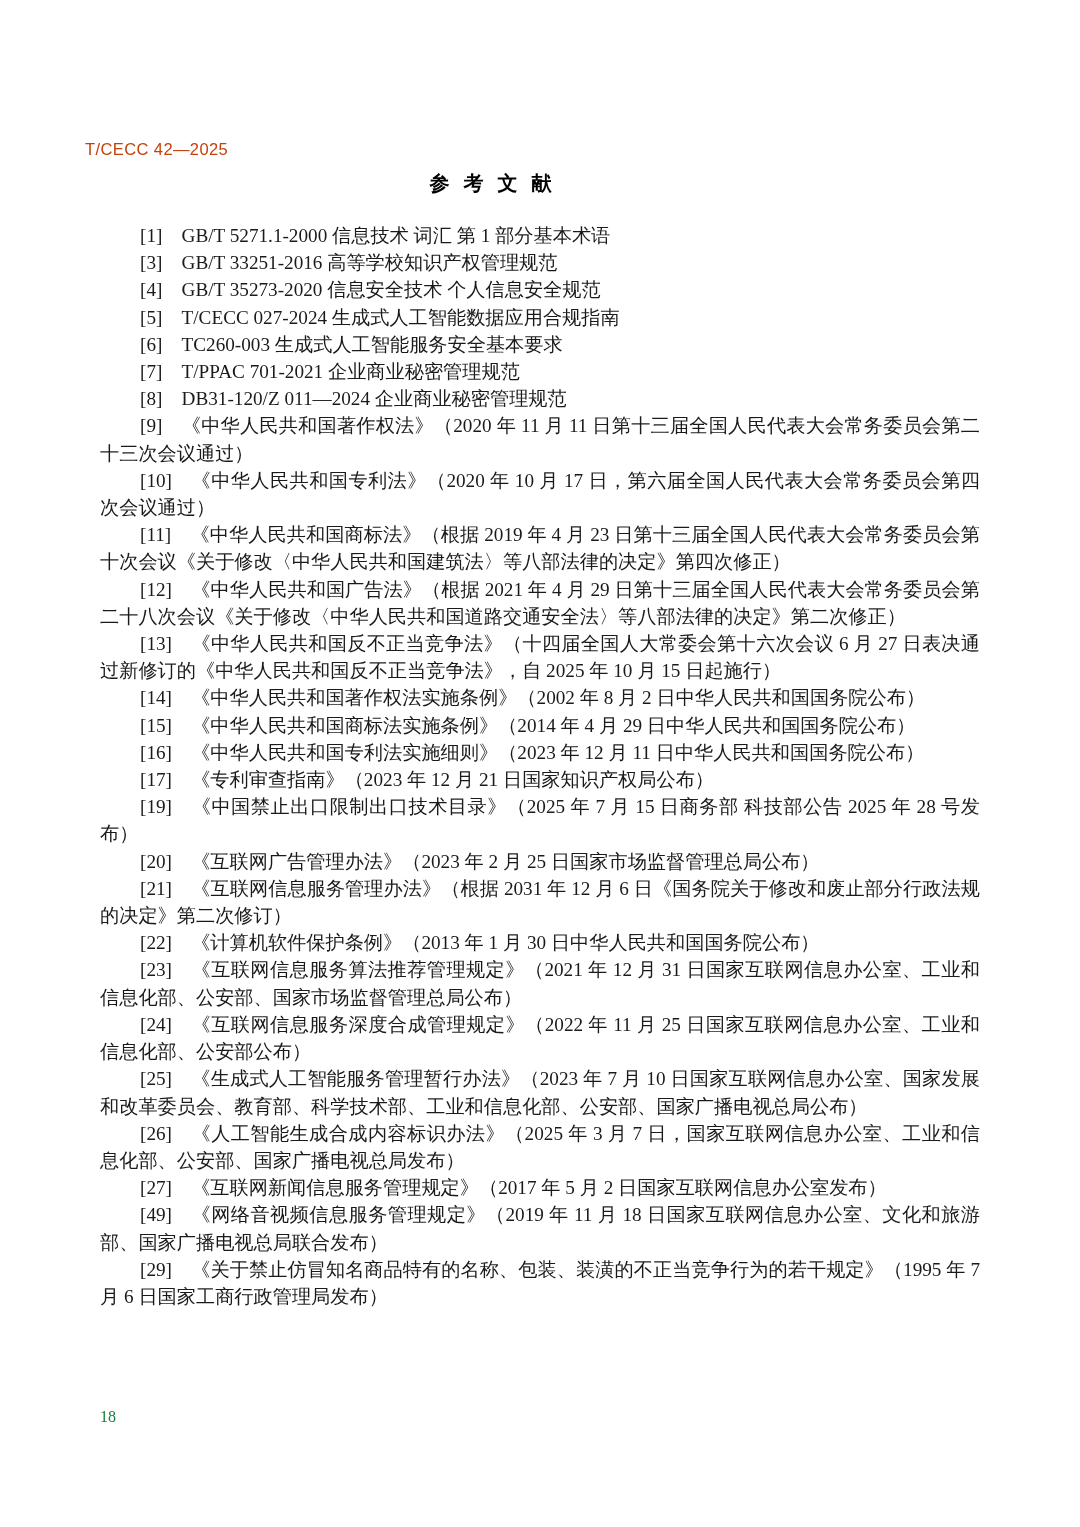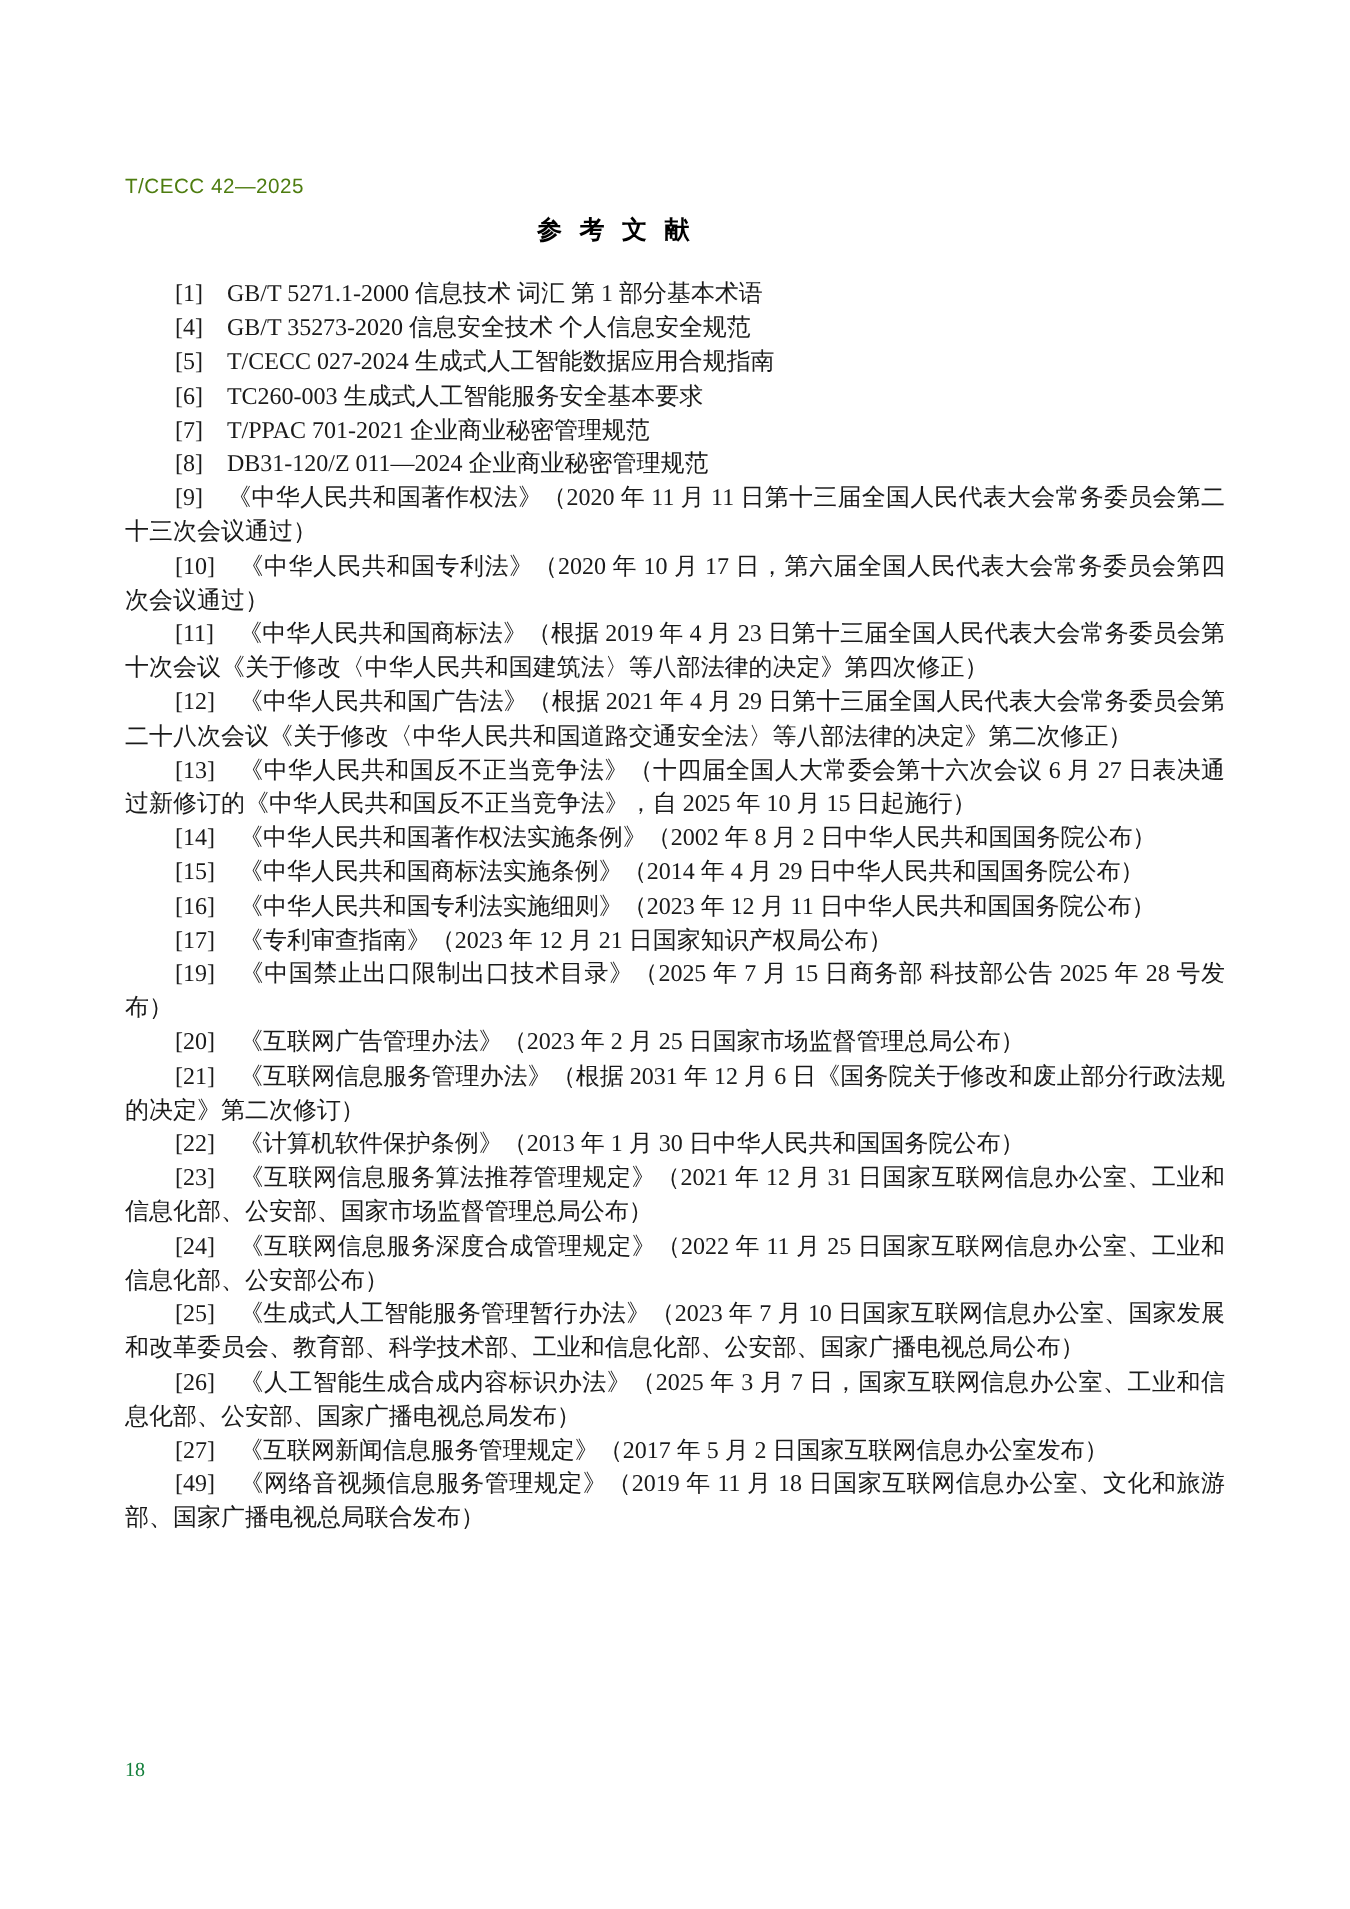--- a/index.html
+++ b/index.html
@@ -17,26 +17,26 @@
   }
   .page {
     position: absolute;
     left: 0; top: 0;
     width: 1080px;
     height: 1527px;
   }
   
   .running-header {
     position: absolute;
-    left: 100px;
+    left: 85px;
     top: 140px;
     font-family: "Liberation Sans", "DejaVu Sans", sans-serif;
     font-size: 16.5px;
     letter-spacing: 0.4px;
-    color: #4d7c0f;
+    color: #c2410c;
     white-space: nowrap;
   }
   
   .section-title {
     position: absolute;
     left: 0;
     top: 170px;
     width: 981px;
     text-align: center;
     font-family: "Liberation Sans", "DejaVu Sans", sans-serif;
@@ -80,20 +80,21 @@
 <body>
 
 <div class="page">
 
   <div class="running-header">T/CECC 42—2025</div>
 
   <div class="section-title">参考文献</div>
 
   <div class="ref-list">
       <p class="ref-item compact"><span>[1]</span> <span>GB/T 5271.1-2000 信息技术 词汇 第 1 部分基本术语</span></p>
+      <p class="ref-item compact"><span>[3]</span> <span>GB/T 33251-2016 高等学校知识产权管理规范</span></p>
       <p class="ref-item compact"><span>[4]</span> <span>GB/T 35273-2020 信息安全技术 个人信息安全规范</span></p>
       <p class="ref-item compact"><span>[5]</span> <span>T/CECC 027-2024 生成式人工智能数据应用合规指南</span></p>
       <p class="ref-item compact"><span>[6]</span> <span>TC260-003 生成式人工智能服务安全基本要求</span></p>
       <p class="ref-item compact"><span>[7]</span> <span>T/PPAC 701-2021 企业商业秘密管理规范</span></p>
       <p class="ref-item compact"><span>[8]</span> <span>DB31-120/Z 011—2024 企业商业秘密管理规范</span></p>
       <p class="ref-item"><span>[9]</span> <span>《中华人民共和国著作权法》（2020 年 11 月 11 日第十三届全国人民代表大会常务委员会第二十三次会议通过）</span></p>
       <p class="ref-item"><span>[10]</span> <span>《中华人民共和国专利法》（2020 年 10 月 17 日，第六届全国人民代表大会常务委员会第四次会议通过）</span></p>
       <p class="ref-item"><span>[11]</span> <span>《中华人民共和国商标法》（根据 2019 年 4 月 23 日第十三届全国人民代表大会常务委员会第十次会议《关于修改〈中华人民共和国建筑法〉等八部法律的决定》第四次修正）</span></p>
       <p class="ref-item"><span>[12]</span> <span>《中华人民共和国广告法》（根据 2021 年 4 月 29 日第十三届全国人民代表大会常务委员会第二十八次会议《关于修改〈中华人民共和国道路交通安全法〉等八部法律的决定》第二次修正）</span></p>
       <p class="ref-item"><span>[13]</span> <span>《中华人民共和国反不正当竞争法》（十四届全国人大常委会第十六次会议 6 月 27 日表决通过新修订的《中华人民共和国反不正当竞争法》，自 2025 年 10 月 15 日起施行）</span></p>
@@ -104,17 +105,18 @@
       <p class="ref-item"><span>[19]</span> <span>《中国禁止出口限制出口技术目录》（2025 年 7 月 15 日商务部 科技部公告 2025 年 28 号发布）</span></p>
       <p class="ref-item"><span>[20]</span> <span>《互联网广告管理办法》（2023 年 2 月 25 日国家市场监督管理总局公布）</span></p>
       <p class="ref-item"><span>[21]</span> <span>《互联网信息服务管理办法》（根据 2031 年 12 月 6 日《国务院关于修改和废止部分行政法规的决定》第二次修订）</span></p>
       <p class="ref-item"><span>[22]</span> <span>《计算机软件保护条例》（2013 年 1 月 30 日中华人民共和国国务院公布）</span></p>
       <p class="ref-item"><span>[23]</span> <span>《互联网信息服务算法推荐管理规定》（2021 年 12 月 31 日国家互联网信息办公室、工业和信息化部、公安部、国家市场监督管理总局公布）</span></p>
       <p class="ref-item"><span>[24]</span> <span>《互联网信息服务深度合成管理规定》（2022 年 11 月 25 日国家互联网信息办公室、工业和信息化部、公安部公布）</span></p>
       <p class="ref-item"><span>[25]</span> <span>《生成式人工智能服务管理暂行办法》（2023 年 7 月 10 日国家互联网信息办公室、国家发展和改革委员会、教育部、科学技术部、工业和信息化部、公安部、国家广播电视总局公布）</span></p>
       <p class="ref-item"><span>[26]</span> <span>《人工智能生成合成内容标识办法》（2025 年 3 月 7 日，国家互联网信息办公室、工业和信息化部、公安部、国家广播电视总局发布）</span></p>
       <p class="ref-item"><span>[27]</span> <span>《互联网新闻信息服务管理规定》（2017 年 5 月 2 日国家互联网信息办公室发布）</span></p>
       <p class="ref-item"><span>[49]</span> <span>《网络音视频信息服务管理规定》（2019 年 11 月 18 日国家互联网信息办公室、文化和旅游部、国家广播电视总局联合发布）</span></p>
+      <p class="ref-item"><span>[29]</span> <span>《关于禁止仿冒知名商品特有的名称、包装、装潢的不正当竞争行为的若干规定》（1995 年 7 月 6 日国家工商行政管理局发布）</span></p>
     </div>
 
   <div class="folio">18</div>
 
 </div>
 
 </body></html>

